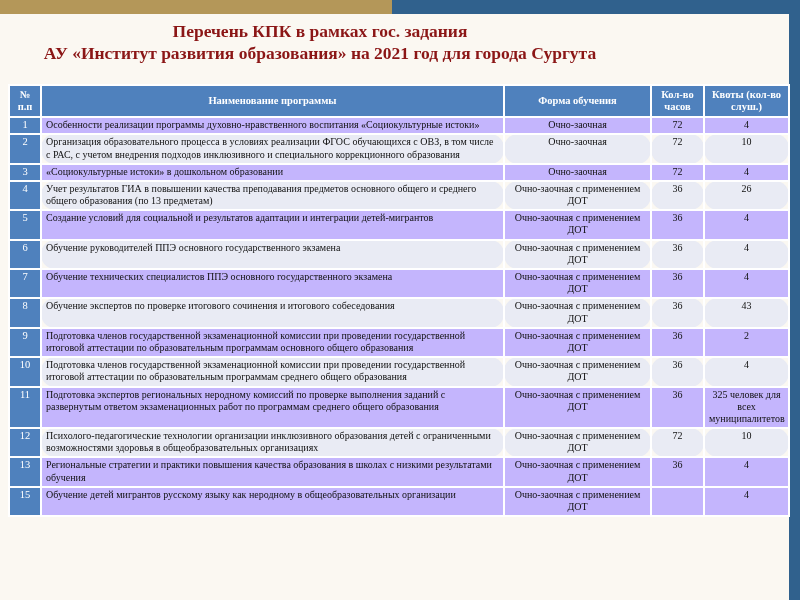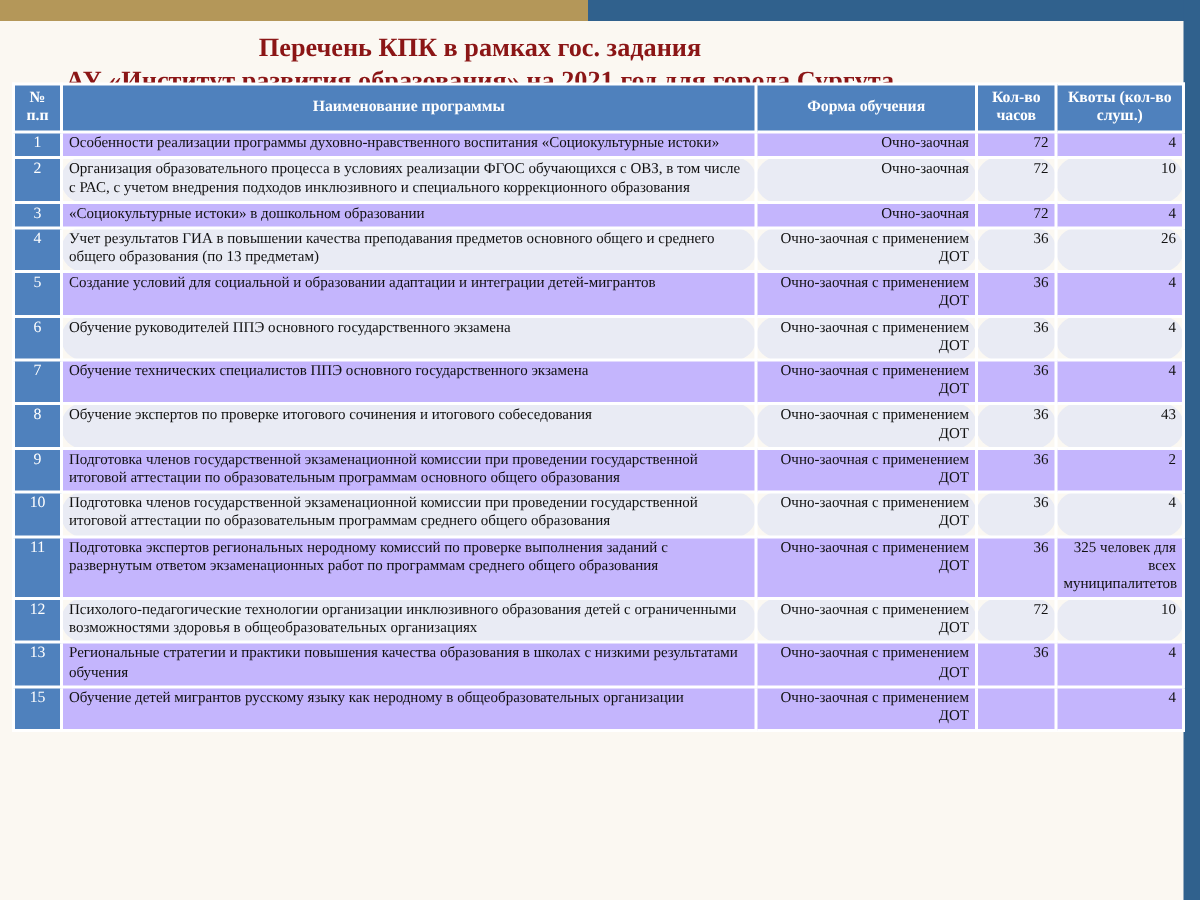--- a/index.html
+++ b/index.html
@@ -15,36 +15,36 @@
   .topbar-blue { position:absolute; left:392px; top:0; width:408px; height:14px; background:#30618D; }
   .right-strip { position:absolute; right:0; top:0; width:11px; height:600px; background:#30618D; }
 
   .title {
     position:absolute; left:0; top:20px; width:640px;
     text-align:center; color:#8B1616; font-weight:bold;
     font-size:17.5px; line-height:1.28;
   }
 
   table.programs {
-    position:absolute; left:8px; top:55px; width:780px;
+    position:absolute; left:8px; top:84px; width:780px;
     border-collapse:collapse; table-layout:fixed;
   }
   th, td { border:2px solid #FFFFFF; }
   th {
     background:#4F81BD; color:#FFFFFF;
     font-size:10.5px; font-weight:bold; text-align:center;
     vertical-align:middle; padding:3px 2px; line-height:1.15;
   }
   td {
     font-size:10px; line-height:1.22; padding:1px 4px 2px;
     color:#111111; vertical-align:top;
   }
   td.c0 { background:#4F81BD; color:#FFFFFF; text-align:center; font-size:10.5px; padding:1px 2px; }
   td.c1 { text-align:left; }
-  td.c2, td.c3, td.c4 { text-align:right; }
+  td.c2, td.c3, td.c4 { text-align:center; }
   td.c4 { white-space:pre-line; }
   tr.odd  td.c1, tr.odd  td.c2, tr.odd  td.c3, tr.odd  td.c4 { background:#c4b5fd; }
   tr.even td.c1, tr.even td.c2, tr.even td.c3, tr.even td.c4 { background:#E9EBF4;border-radius:14px; }
 </style>
 </head>
 <body>
 
 <div class="slide">
   <div class="topbar-tan"></div>
   <div class="topbar-blue"></div>
@@ -96,21 +96,21 @@
         </tr>
         <tr class="even">
           <td class="c0">4</td>
           <td class="c1">Учет результатов ГИА в повышении качества преподавания предметов основного общего и среднего общего образования (по 13 предметам)</td>
           <td class="c2">Очно-заочная с применением ДОТ</td>
           <td class="c3">36</td>
           <td class="c4">26</td>
         </tr>
         <tr class="odd">
           <td class="c0">5</td>
-          <td class="c1">Создание условий для социальной и образовании адаптации и интеграции детей-мигрантов</td>
+          <td class="c1">Создание условий для социальной и результатов адаптации и интеграции детей-мигрантов</td>
           <td class="c2">Очно-заочная с применением ДОТ</td>
           <td class="c3">36</td>
           <td class="c4">4</td>
         </tr>
         <tr class="even">
           <td class="c0">6</td>
           <td class="c1">Обучение руководителей ППЭ основного государственного экзамена</td>
           <td class="c2">Очно-заочная с применением ДОТ</td>
           <td class="c3">36</td>
           <td class="c4">4</td>

